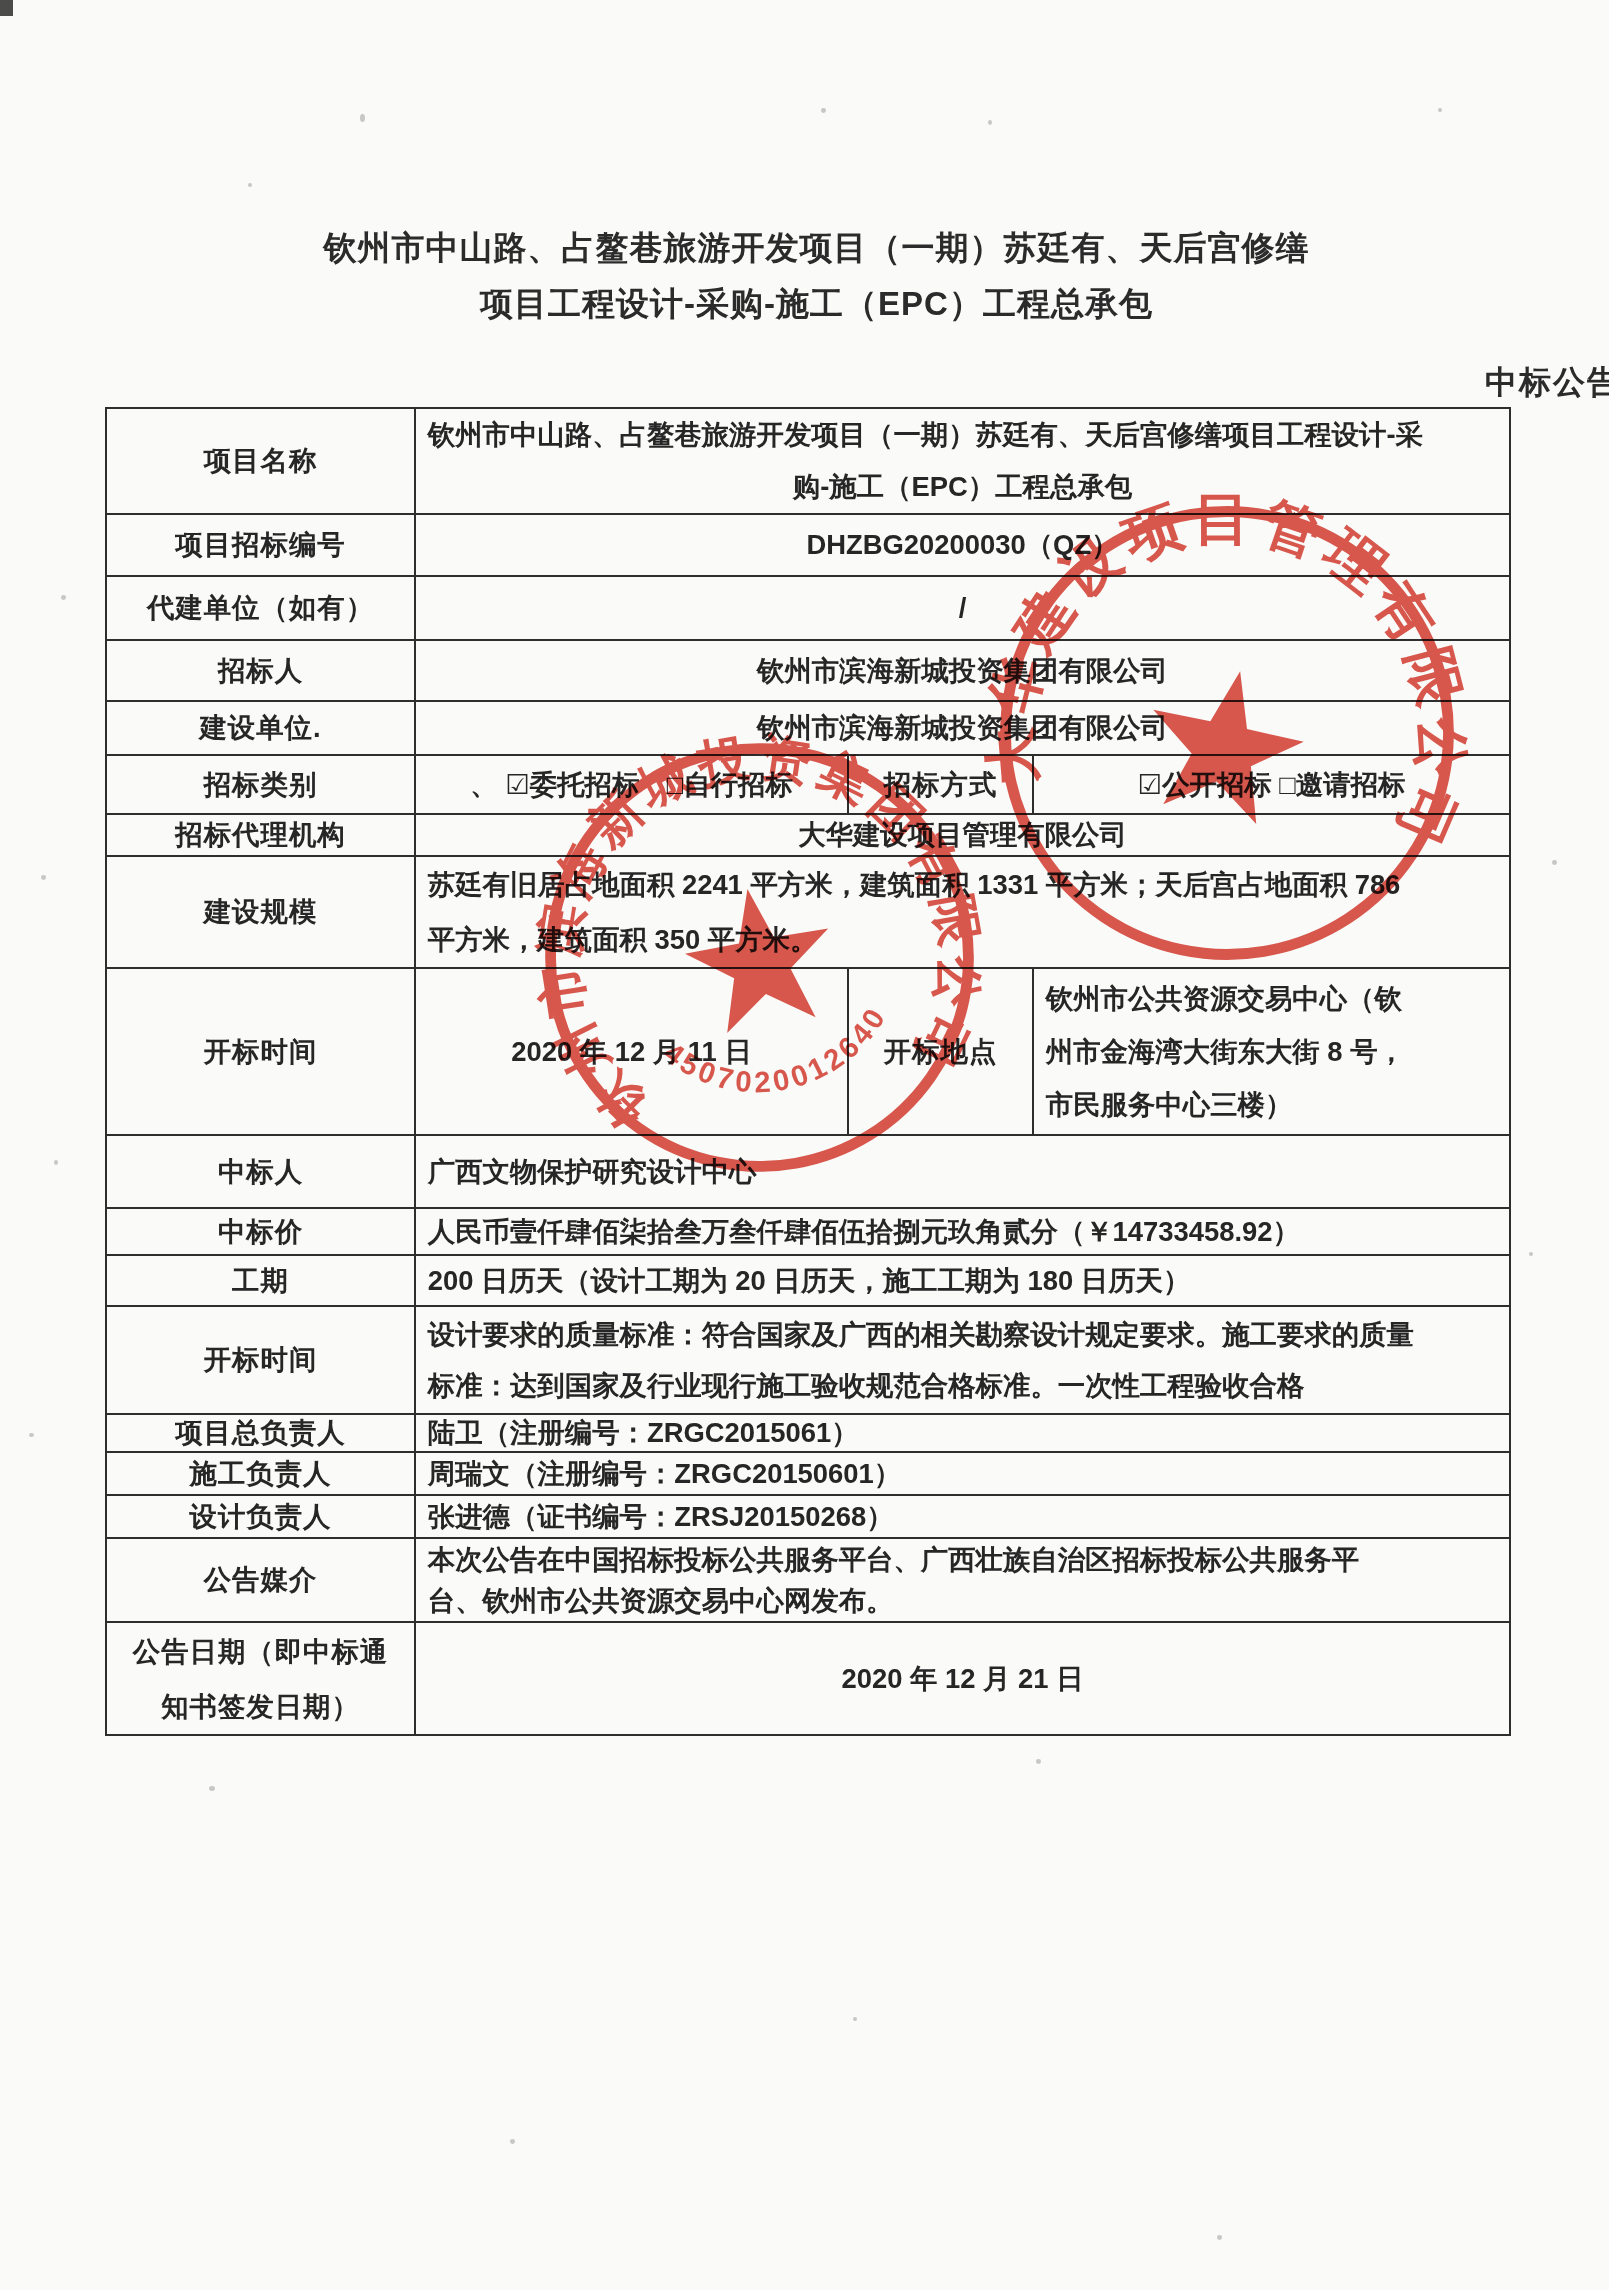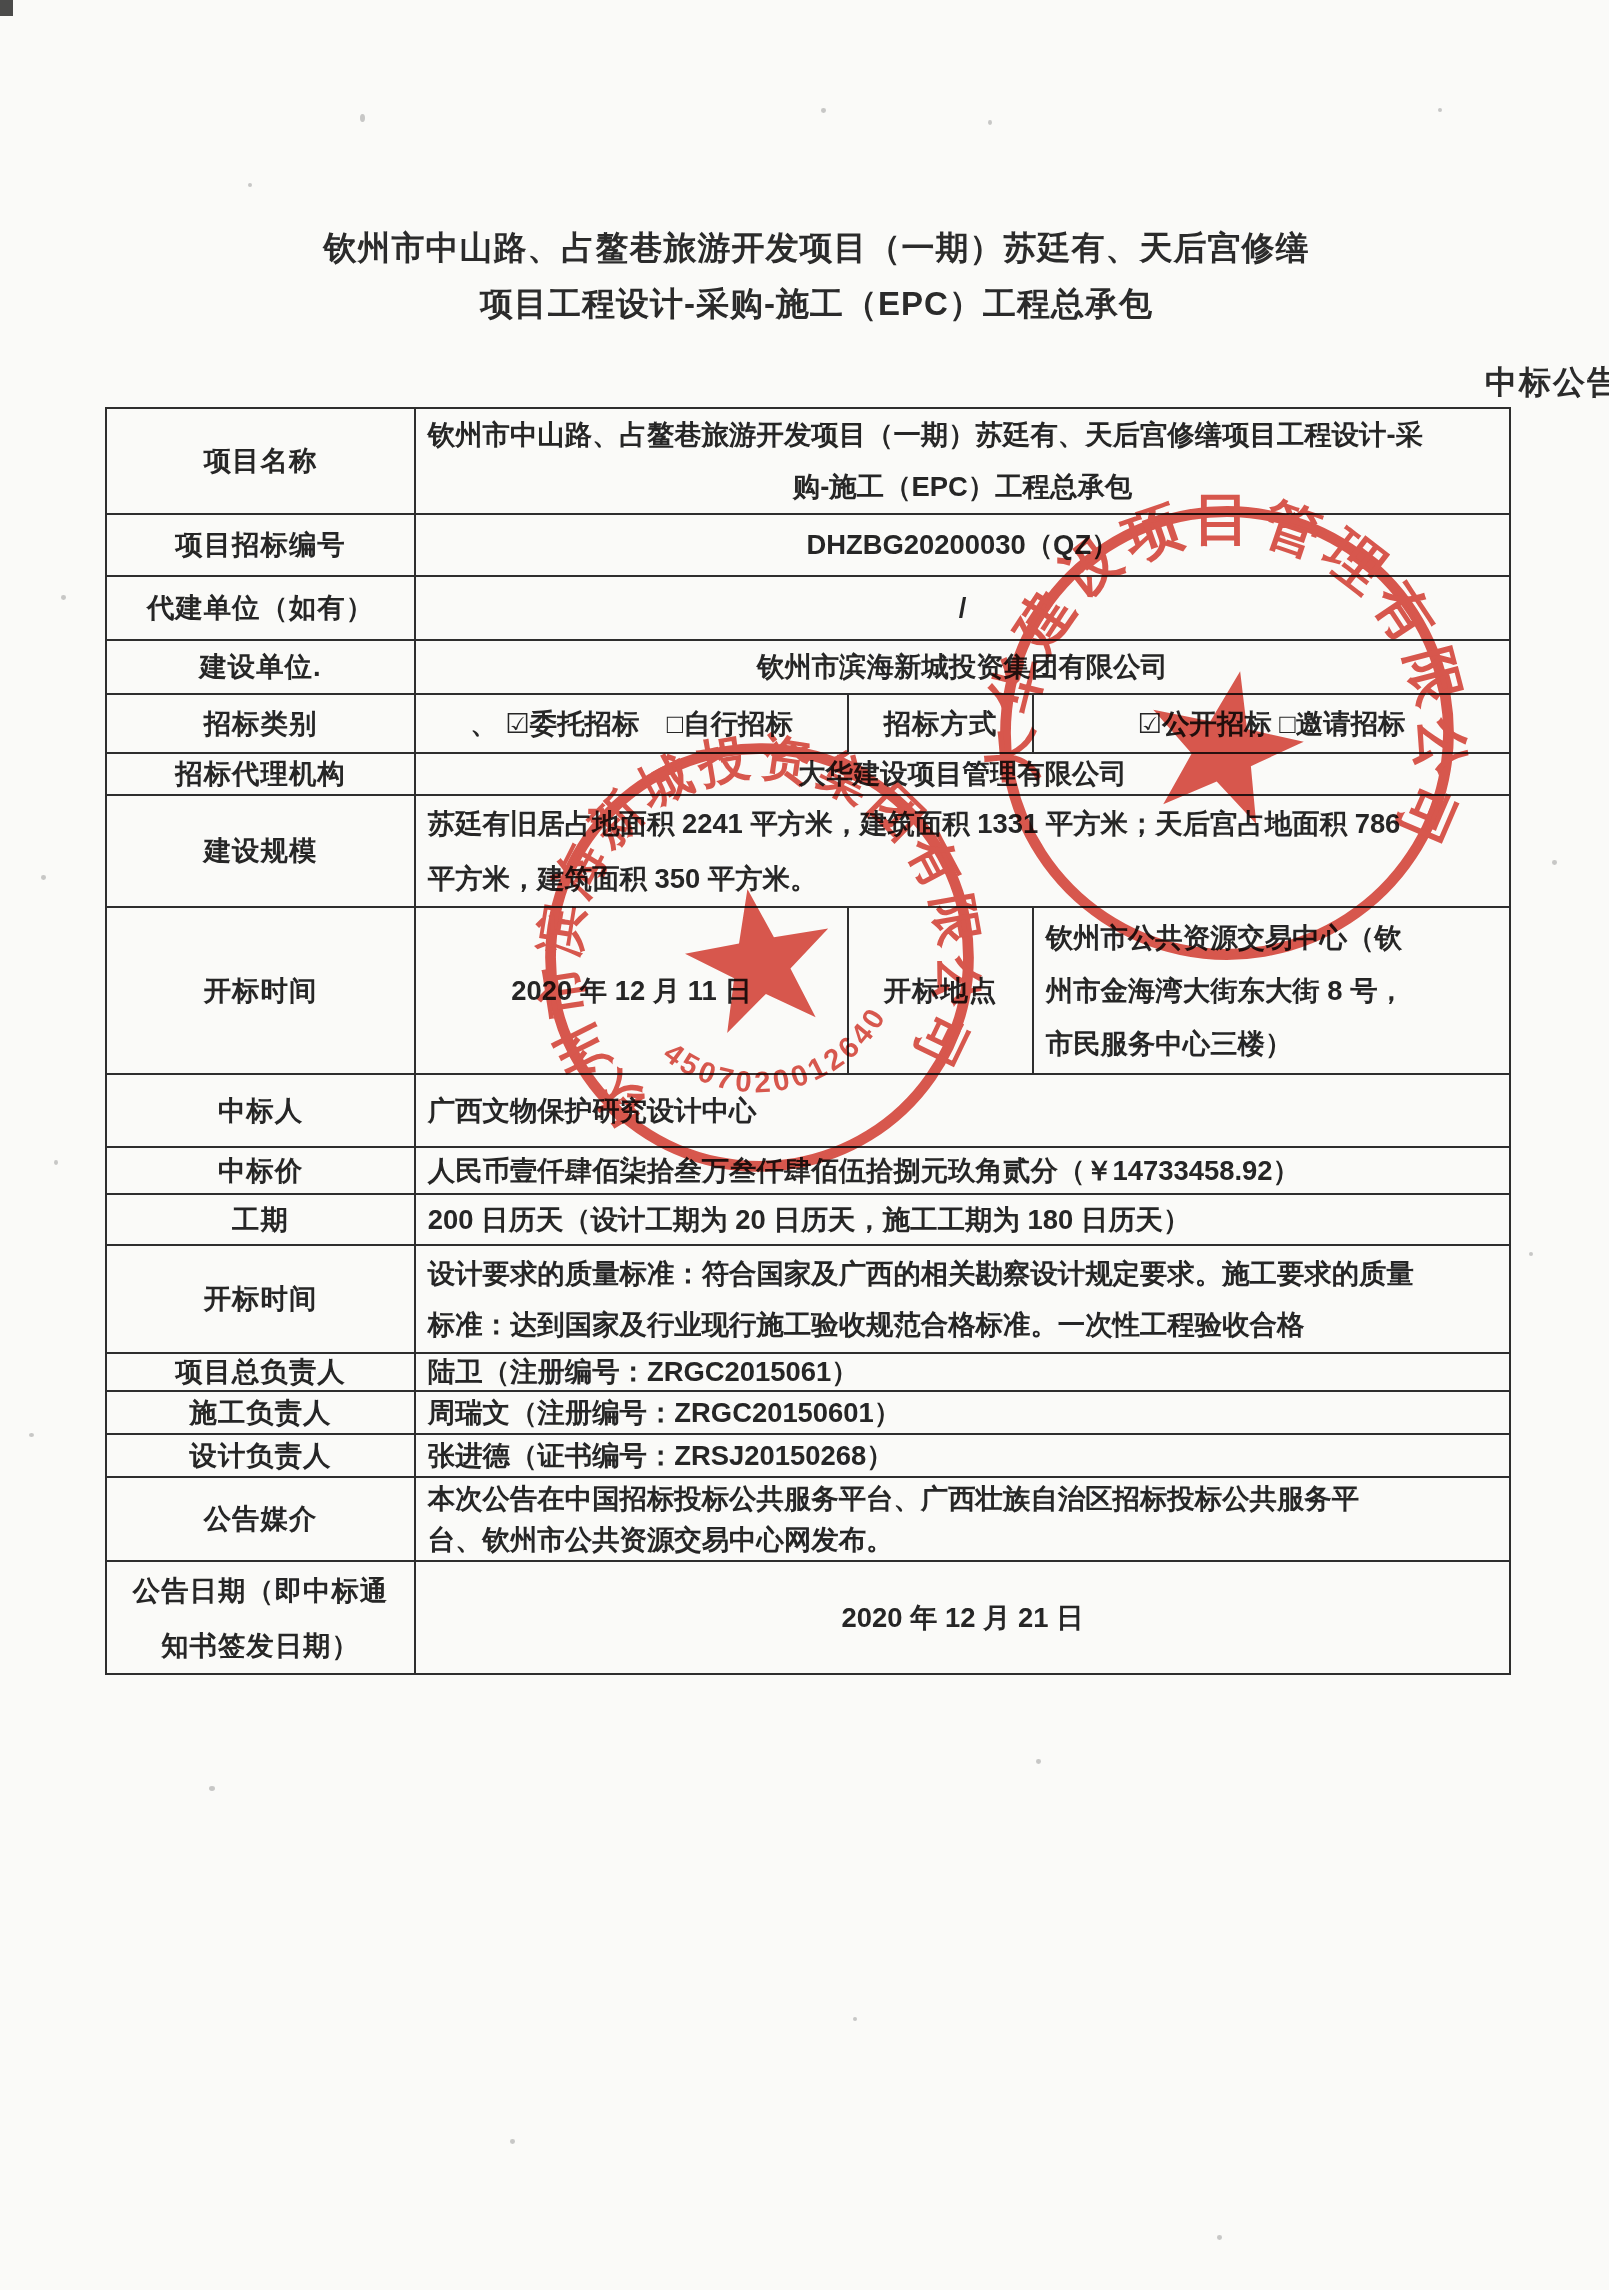--- a/index.html
+++ b/index.html
@@ -90,20 +90,24 @@
     <tr class="r2">
       <td class="lbl">项目招标编号</td>
       <td colspan="3" class="val-c">DHZBG20200030（QZ）</td>
     </tr>
 
     <tr class="r3">
       <td class="lbl">代建单位（如有）</td>
       <td colspan="3" class="val-c">/</td>
     </tr>
 
+    <tr class="r4">
+      <td class="lbl">招标人</td>
+      <td colspan="3" class="val-c">钦州市滨海新城投资集团有限公司</td>
+    </tr>
 
     <tr class="r5">
       <td class="lbl">建设单位.</td>
       <td colspan="3" class="val-c">钦州市滨海新城投资集团有限公司</td>
     </tr>
 
     <tr class="r6">
       <td class="lbl">招标类别</td>
       <td class="val-c">、 ☑委托招标　□自行招标</td>
       <td class="lbl">招标方式</td>

